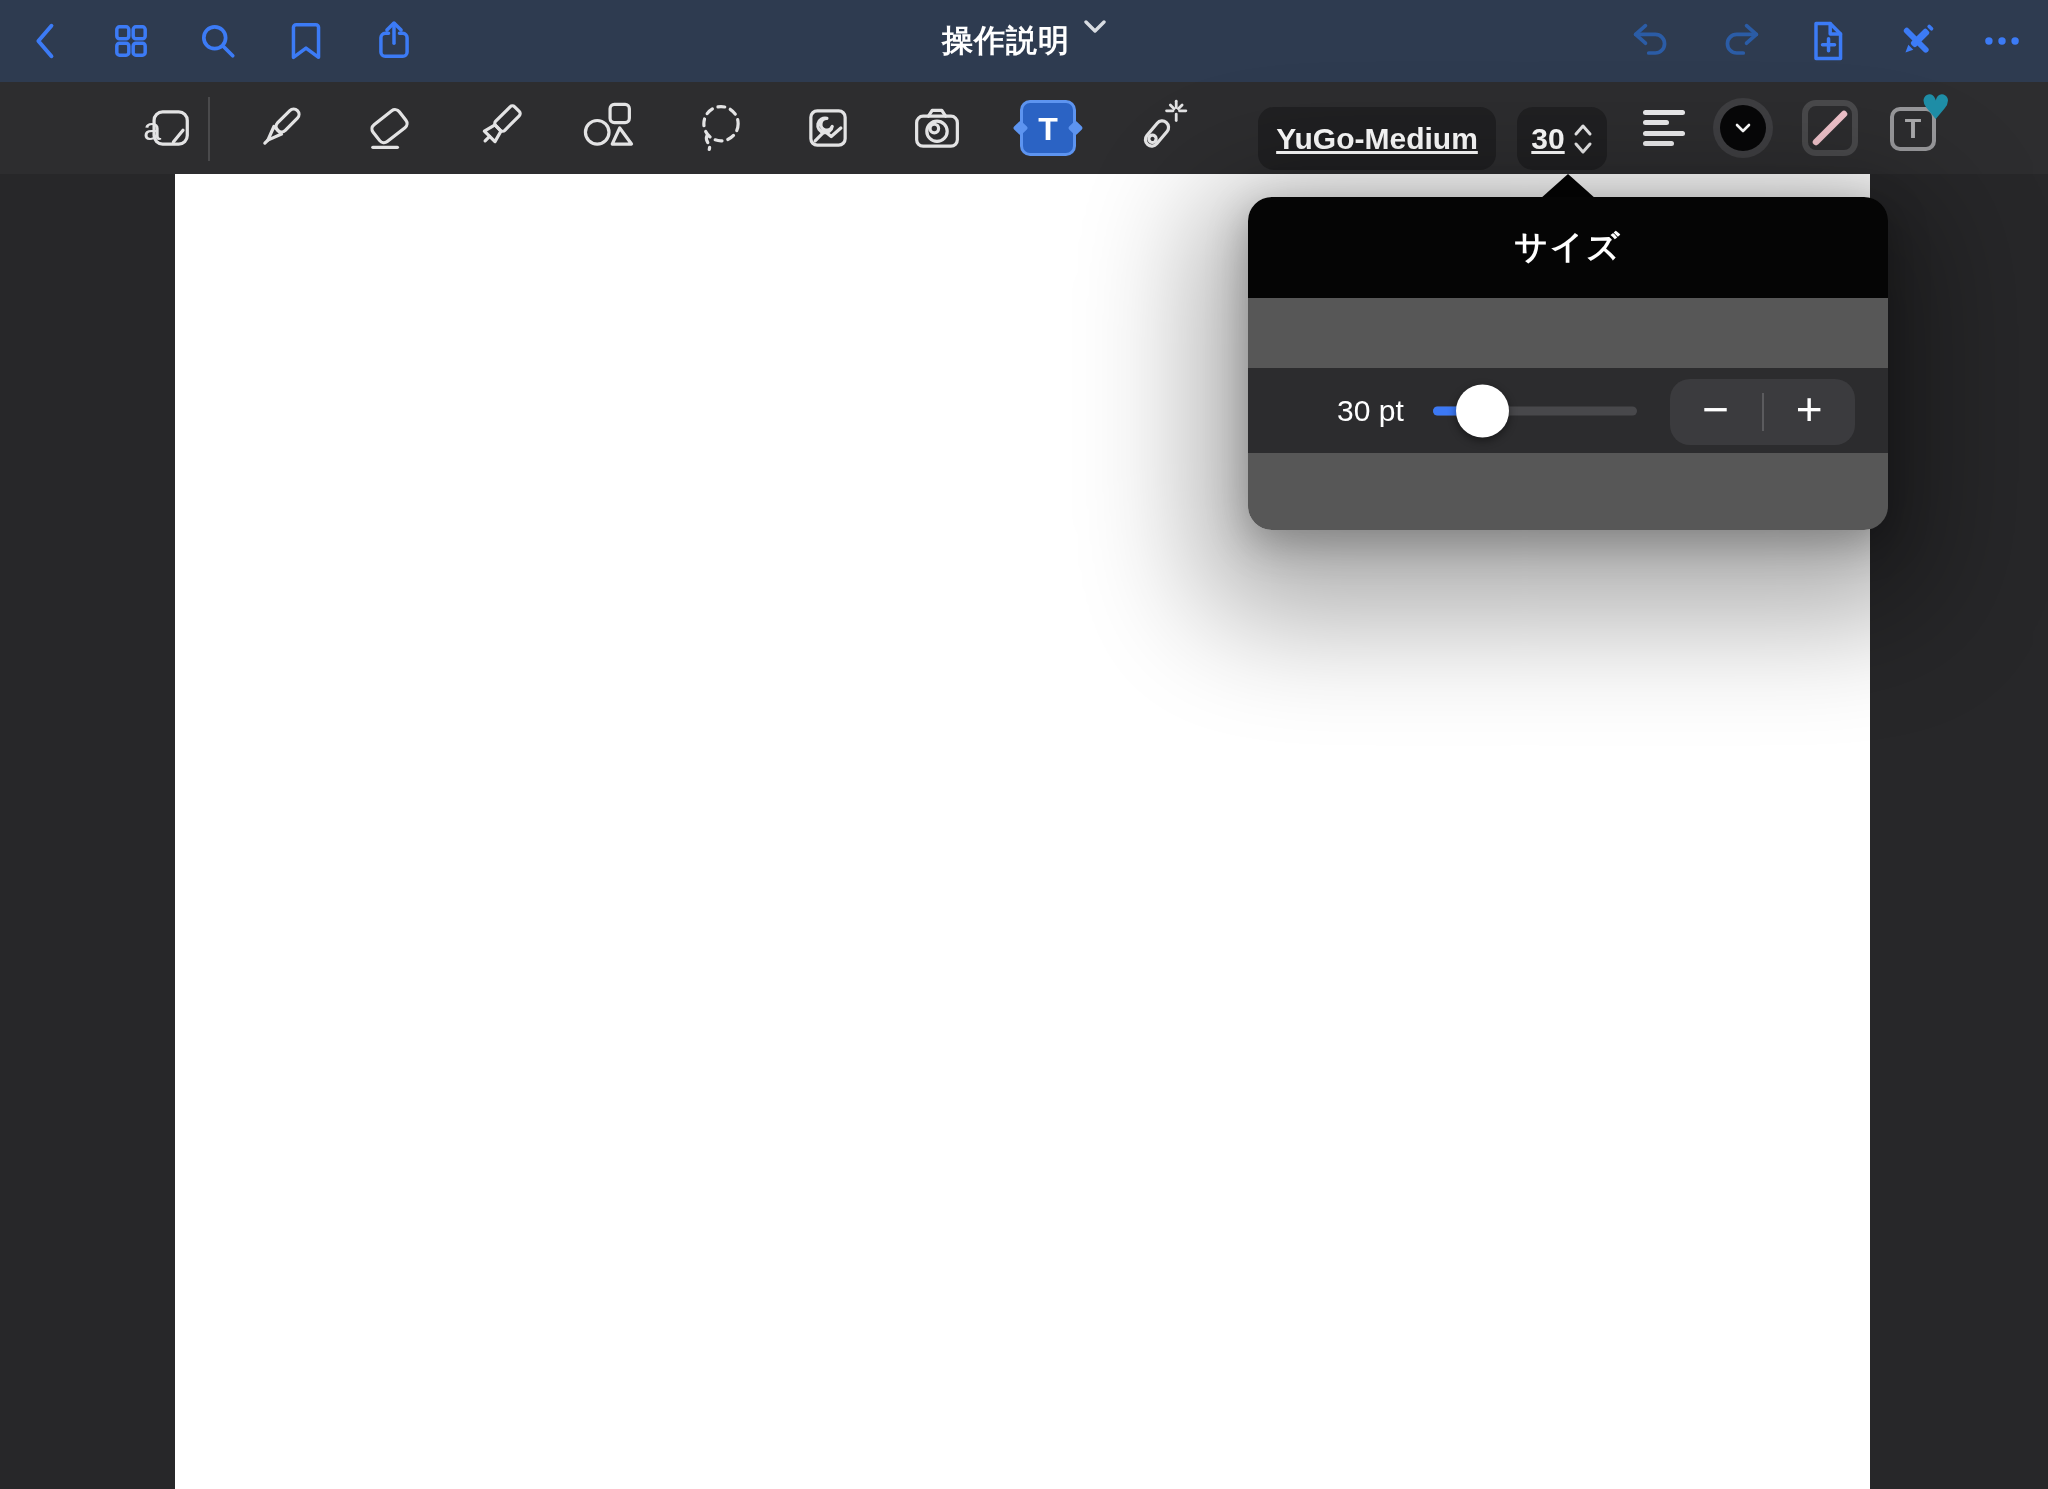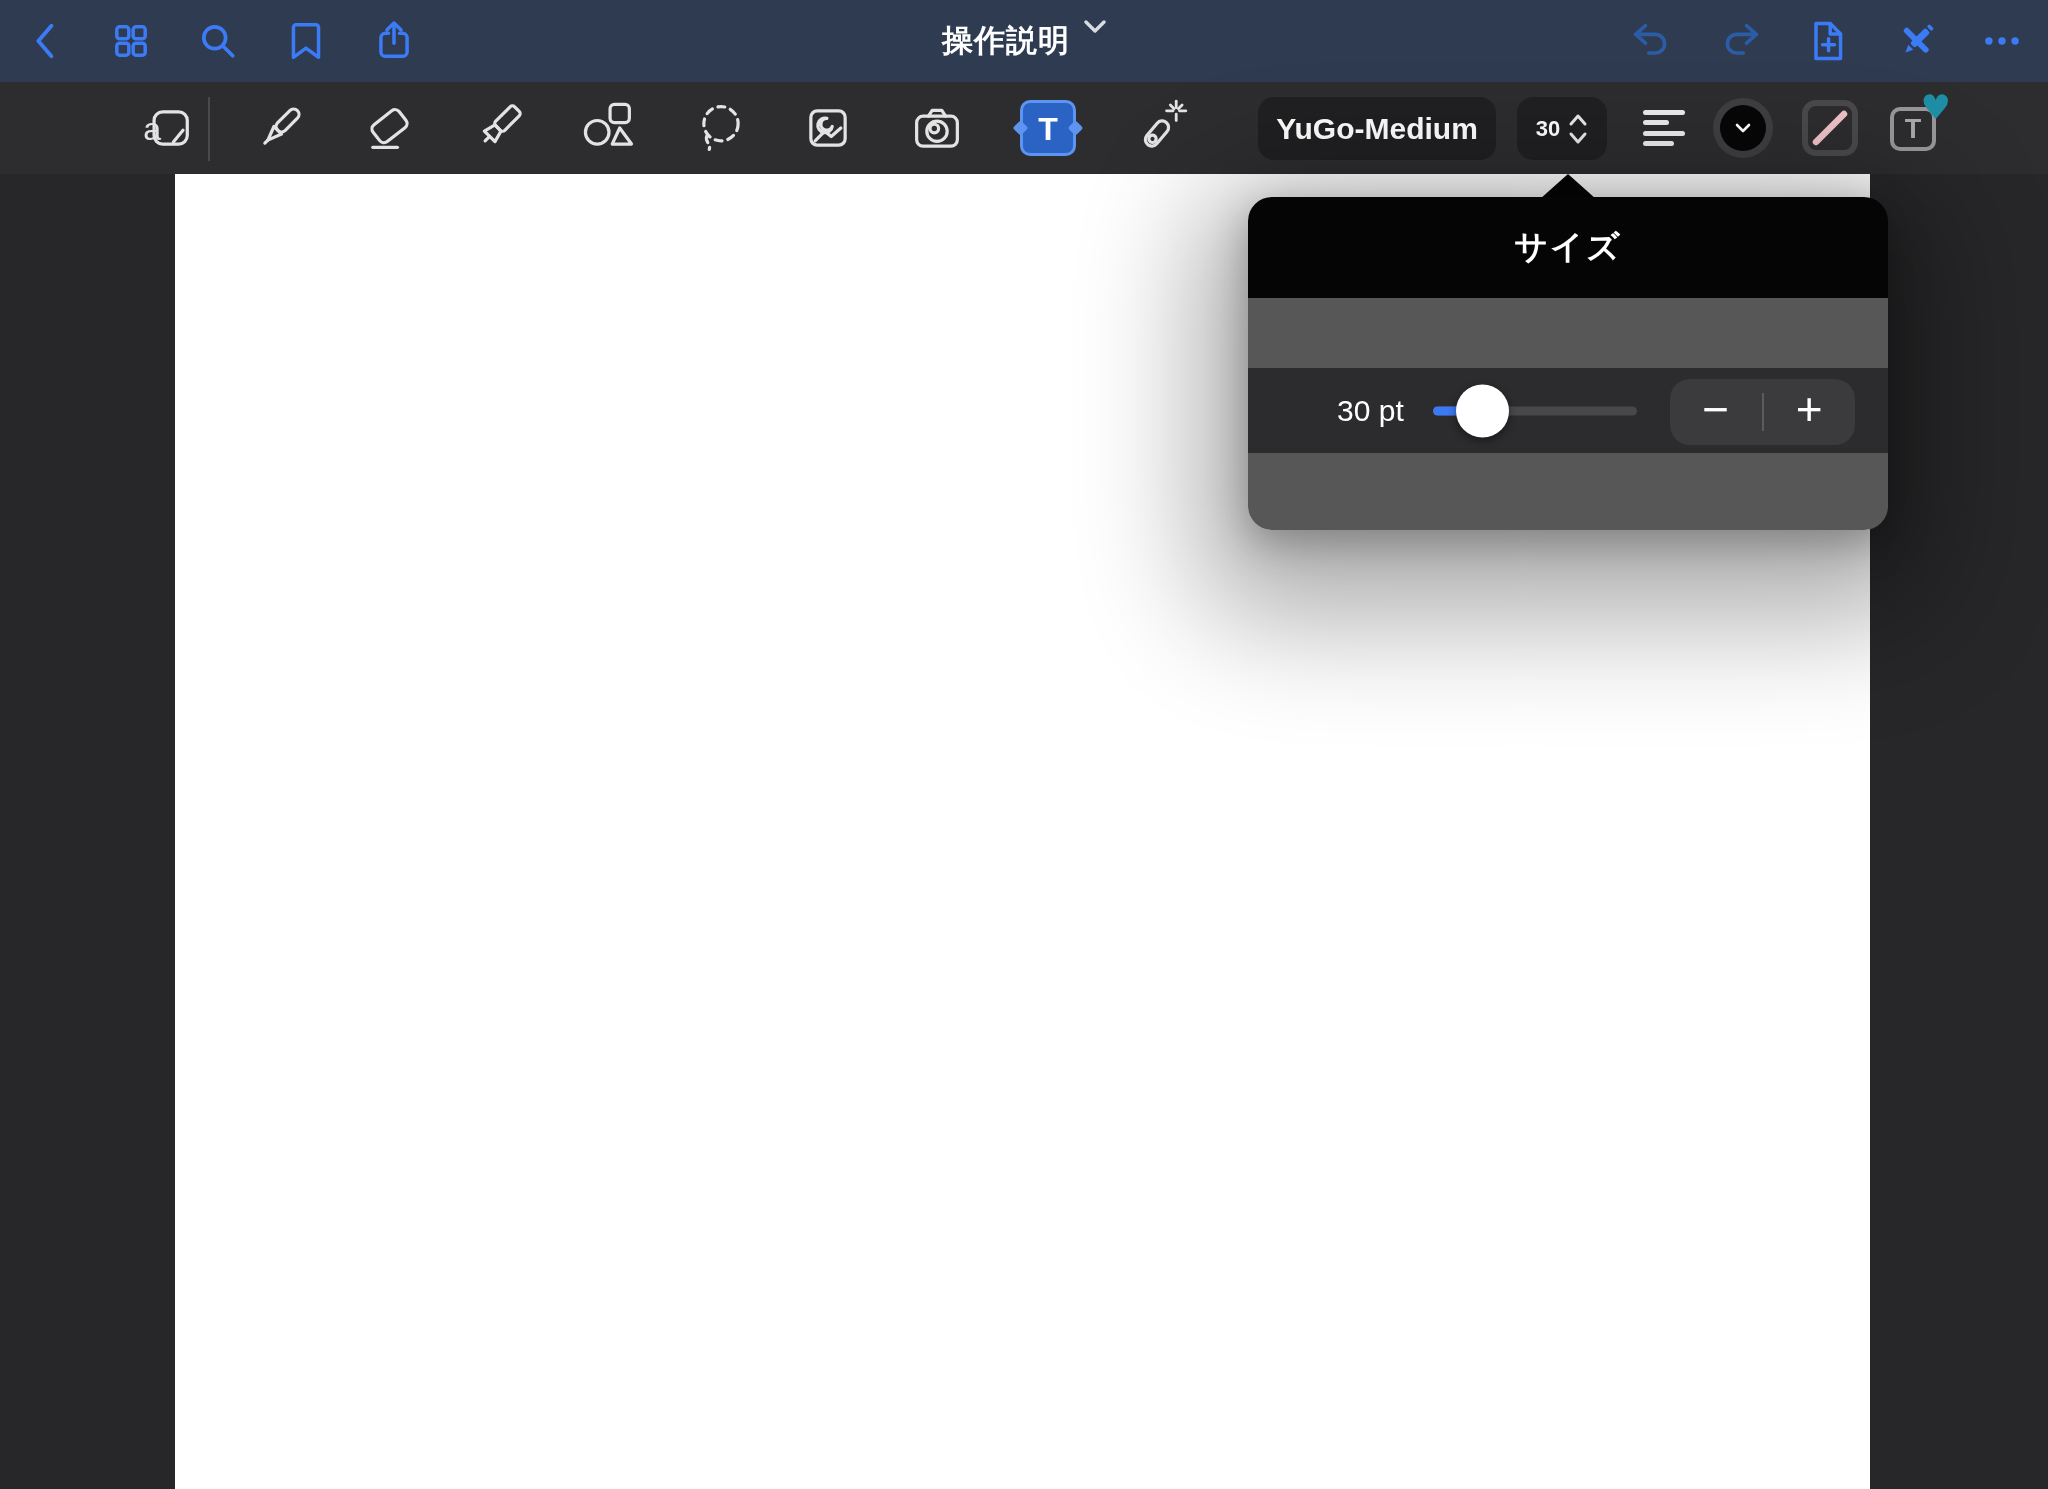--- a/index.html
+++ b/index.html
@@ -25,24 +25,24 @@
   .tb-divider{position:absolute;left:208px;top:15px;width:2px;height:64px;background:#4A4A4C;}
 
   .text-tool{position:absolute;left:1048px;top:46px;transform:translate(-50%,-50%);
              width:56px;height:56px;border-radius:10px;border:3px solid var(--text-tool-border,#5D94F0);
              background:var(--text-tool-fill,#2B63C4);color:#fff;font-size:32px;font-weight:700;
              cursor:pointer;padding:0;line-height:52px;text-align:center;box-sizing:border-box;}
   .text-tool .handle{position:absolute;top:50%;width:11px;height:11px;background:var(--text-tool-border,#5D94F0);
              transform:translateY(-50%) rotate(45deg);border-radius:2px;}
   .text-tool .handle.l{left:-8px;} .text-tool .handle.r{right:-8px;}
 
-  .chip{position:absolute;top:15px;height:63px;background:#202022;border:none;border-radius:16px;
-        color:#fff;cursor:pointer;display:flex;align-items:center;justify-content:center;}
+  .chip{position:absolute;top:25px;height:63px;background:#202022;border:none;border-radius:16px;
+        color:#fff;cursor:pointer;display:flex;align-items:center;justify-content:center;text-decoration:underline;}
   .chip-font{left:1258px;width:238px;font-size:30px;font-weight:600;}
-  .chip-size{left:1517px;width:90px;gap:8px;font-size:22px;font-weight:600;}
+  .chip-size{left:1517px;width:90px;gap:8px;font-size:30px;font-weight:600;}
   .chip-size svg{width:20px;height:34px;display:block;color:#E8E8E9;}
 
   .align-btn{position:absolute;left:1665px;top:46px;transform:translate(-50%,-50%);width:44px;height:36px;
         background:none;border:none;padding:0;cursor:pointer;display:flex;flex-direction:column;
         justify-content:space-between;align-items:flex-start;}
   .align-btn i{display:block;height:5px;border-radius:2.5px;background:#ECECEE;}
   .align-btn i:nth-child(1){width:42px;}.align-btn i:nth-child(2){width:26px;}
   .align-btn i:nth-child(3){width:42px;}.align-btn i:nth-child(4){width:31px;}
 
   .color-btn{position:absolute;left:1743px;top:46px;transform:translate(-50%,-50%);width:60px;height:60px;

